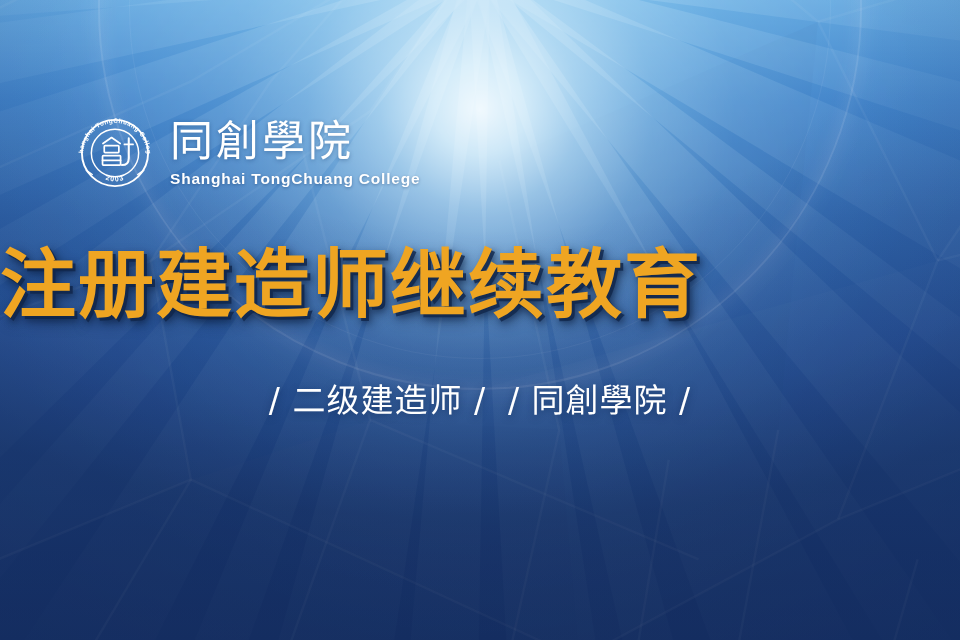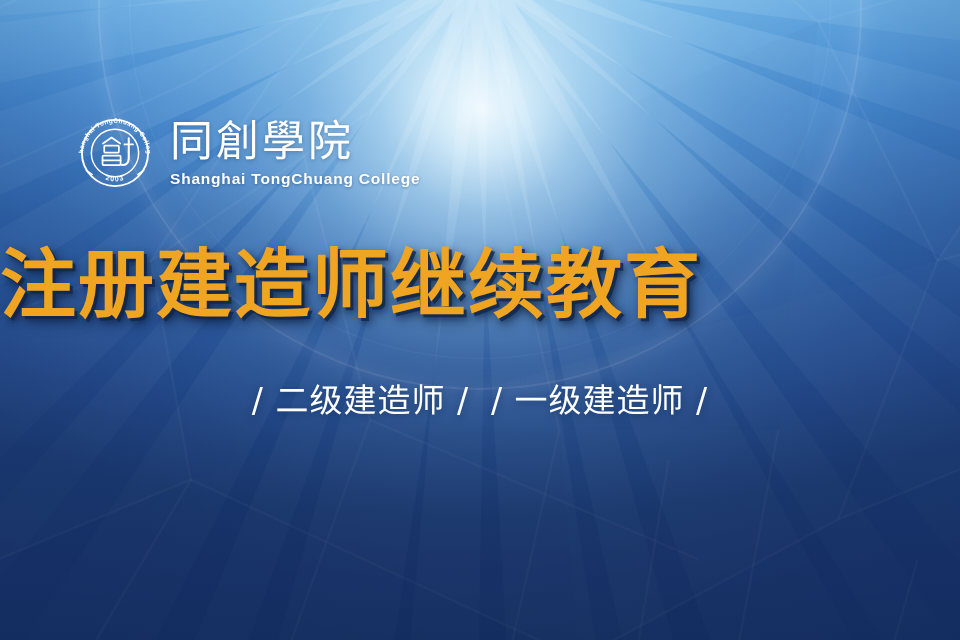--- a/index.html
+++ b/index.html
@@ -356,17 +356,17 @@
 
       <div class="logo-text">
         <div class="logo-cn">同創學院</div>
         <div class="logo-en">Shanghai TongChuang College</div>
       </div>
     </div>
 
     <div class="headline">注册建造师继续教育</div>
 
     <div class="subline">
-      <span>/ 二级建造师 /</span><span class="gap"></span><span>/ 一级建造师 /</span>
+      <span>/ 二级建造师 /</span><span class="gap"></span><span>/ 同創學院 /</span>
     </div>
 
   </div>
 </div>
 
 </body></html>

